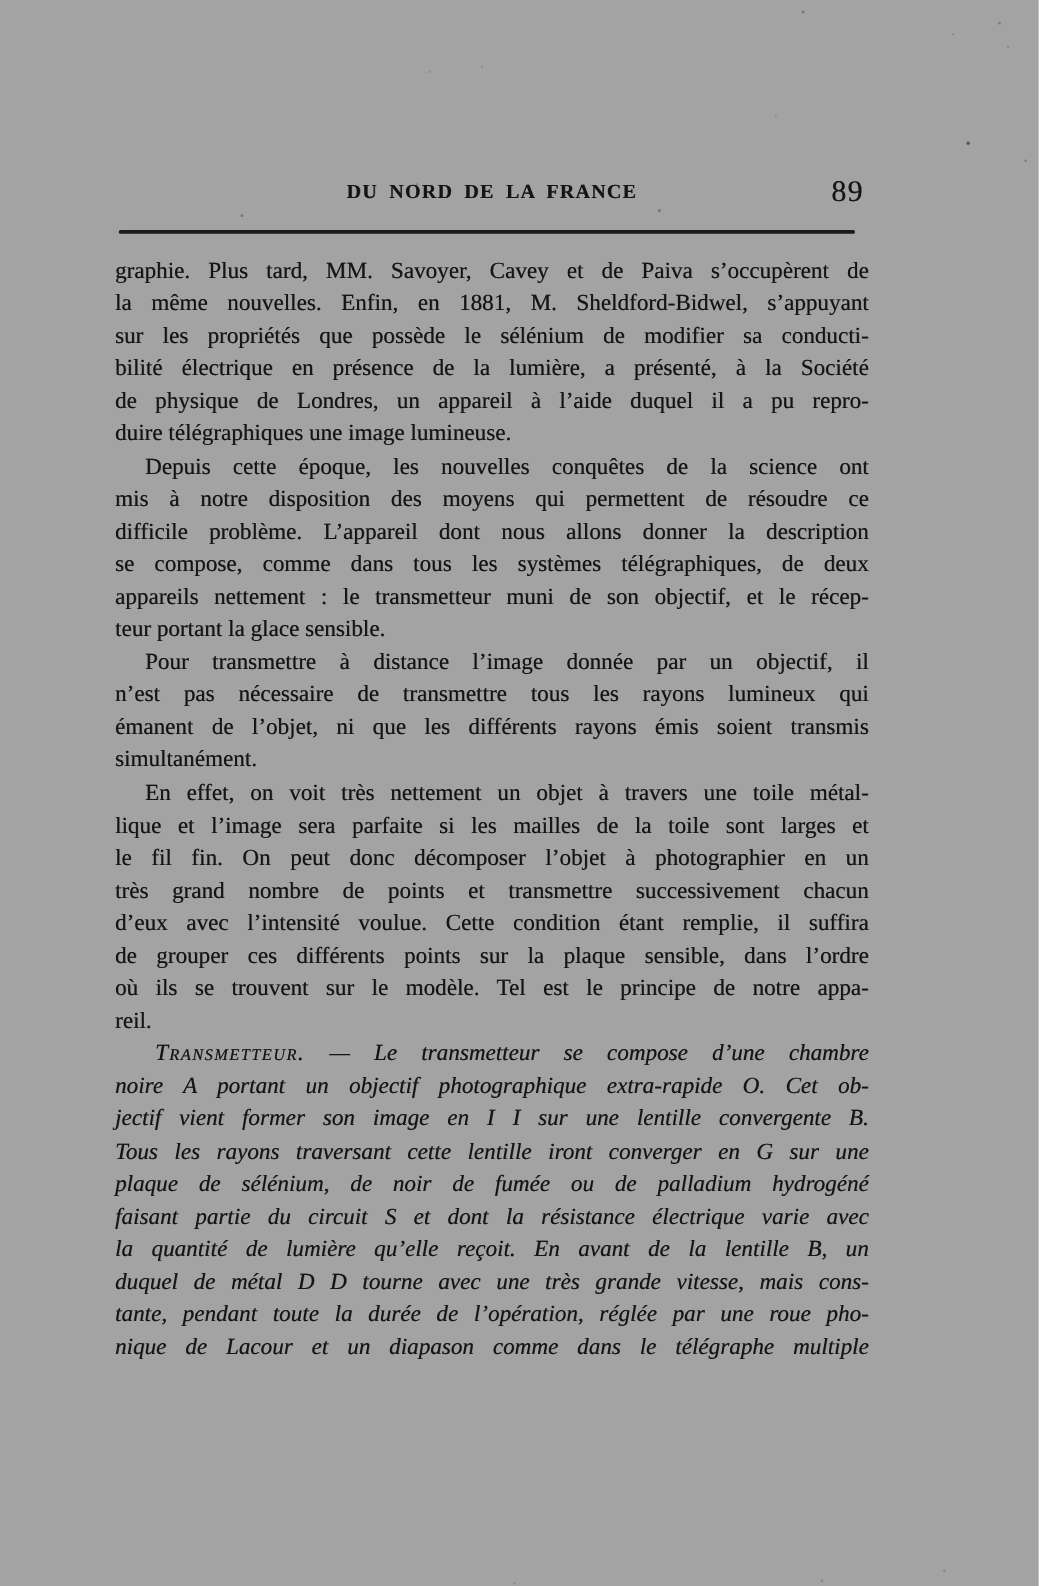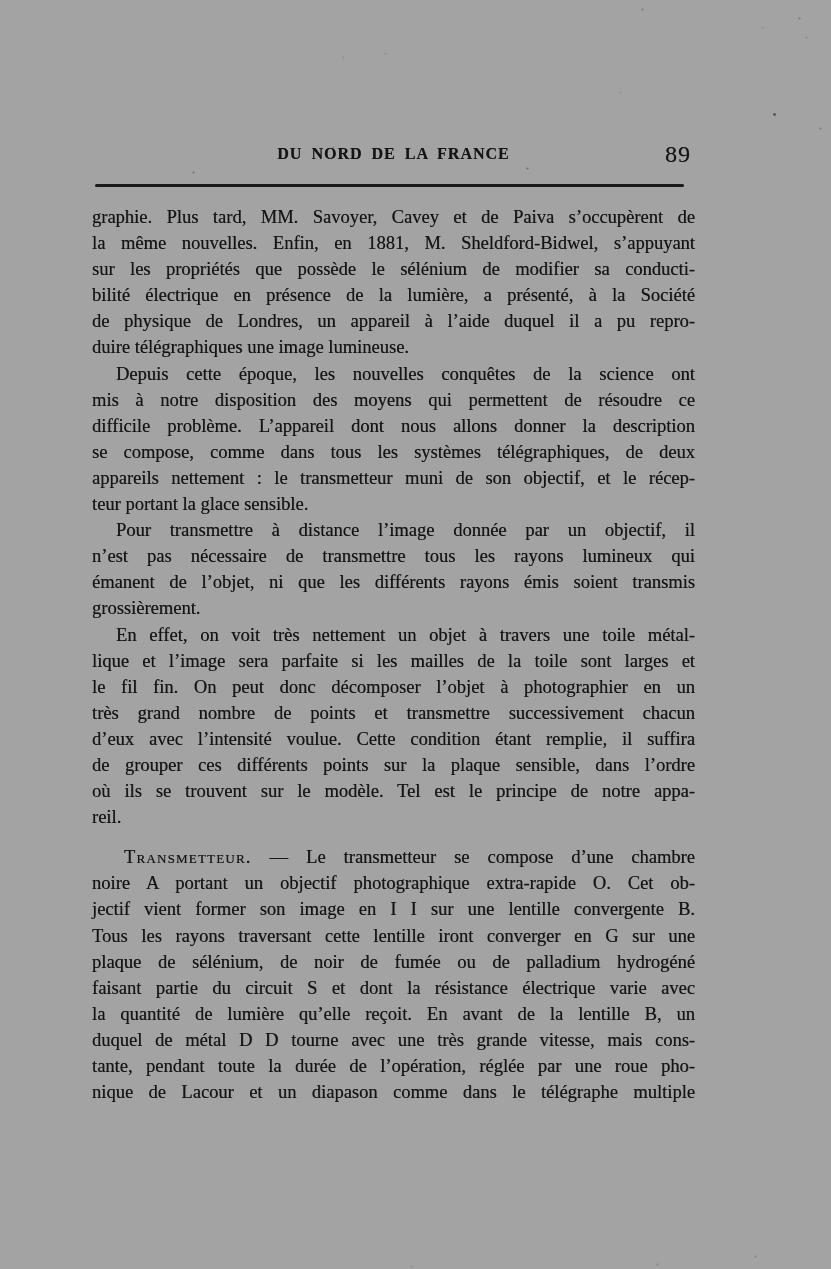--- a/index.html
+++ b/index.html
@@ -50,21 +50,21 @@
   .rule{
     position:absolute;top:184px;left:95px;width:589px;height:2.6px;
     background:#1a1a19;border-radius:2px;
   }
   .text-block{
     position:absolute;top:204px;left:92px;width:603px;
     font-size:18.5px;line-height:26.1px;
     text-shadow:0.35px 0 0 rgba(10,10,10,.55);
   }
   .para{margin:0;}
-  .para.extra-gap{margin-top:14px;}
+  .para.extra-gap{font-style:italic;}
   .line{text-align:justify;text-align-last:justify;}
   .line.last{text-align-last:left;}
   .para.justify-last .line.last{text-align-last:justify;}
   .line.indent{text-indent:24px;}
   .line.indent.lead-line{text-indent:32px;}
   .smallcaps{font-variant:small-caps;letter-spacing:1.2px;}
 </style>
 </head>
 <body>
 
@@ -92,21 +92,21 @@
         <div class="line">mis à notre disposition des moyens qui permettent de résoudre ce</div>
         <div class="line">difficile problème. L’appareil dont nous allons donner la description</div>
         <div class="line">se compose, comme dans tous les systèmes télégraphiques, de deux</div>
         <div class="line">appareils nettement : le transmetteur muni de son objectif, et le récep-</div>
         <div class="line last">teur portant la glace sensible.</div>
       </div>
       <div class="para">
         <div class="line indent">Pour transmettre à distance l’image donnée par un objectif, il</div>
         <div class="line">n’est pas nécessaire de transmettre tous les rayons lumineux qui</div>
         <div class="line">émanent de l’objet, ni que les différents rayons émis soient transmis</div>
-        <div class="line last">grossièrement.</div>
+        <div class="line last">simultanément.</div>
       </div>
       <div class="para">
         <div class="line indent">En effet, on voit très nettement un objet à travers une toile métal-</div>
         <div class="line">lique et l’image sera parfaite si les mailles de la toile sont larges et</div>
         <div class="line">le fil fin. On peut donc décomposer l’objet à photographier en un</div>
         <div class="line">très grand nombre de points et transmettre successivement chacun</div>
         <div class="line">d’eux avec l’intensité voulue. Cette condition étant remplie, il suffira</div>
         <div class="line">de grouper ces différents points sur la plaque sensible, dans l’ordre</div>
         <div class="line">où ils se trouvent sur le modèle. Tel est le principe de notre appa-</div>
         <div class="line last">reil.</div>

